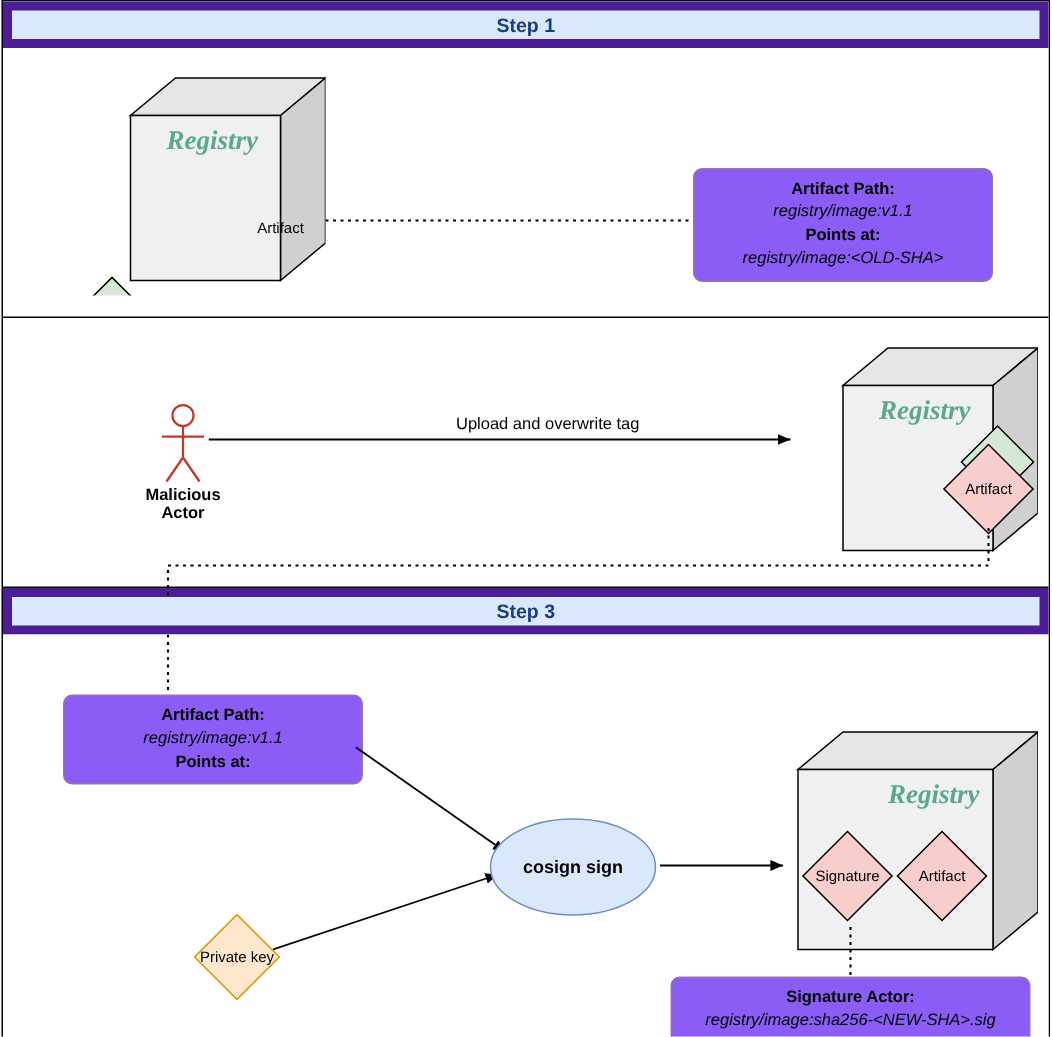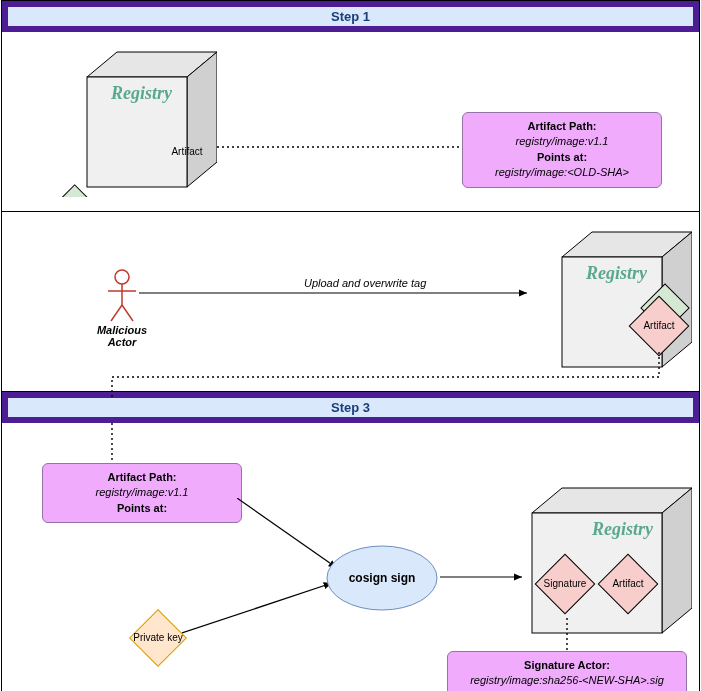--- a/index.html
+++ b/index.html
@@ -12,28 +12,28 @@
 .step3-body { height: 280px; border-bottom: none; }
 
 
 .cube { position: absolute; }
 .cube svg { display: block; }
 .cube-label { font-family: Georgia, serif; font-size: 18px; font-weight: bold; fill: #5aa88e; font-style: italic; }
 .artifact-diamond { transform: rotate(45deg); stroke: #000; }
 .diamond-text { font-size: 10px; text-anchor: middle; }
 
 
-.infobox { position: absolute; background: #f0abfc; border: 1px solid #9673a6; border-radius: 6px; font-size: 11px; padding: 6px 10px; text-align: center; line-height: 1.4; }
+.infobox { position: absolute; background: #8b5cf6; border: 1px solid #9673a6; border-radius: 6px; font-size: 11px; padding: 6px 10px; text-align: center; line-height: 1.4; }
 .infobox .bold { font-weight: bold; }
 .infobox .italic { font-style: italic; }
 
 
 .actor { position: absolute; text-align: center; }
 .actor svg { display: block; margin: 0 auto; }
-.actor-label { font-size: 11px; font-weight: bold; margin-top: 2px; font-style: italic; }
+.actor-label { font-size: 11px; font-weight: bold; margin-top: 2px; }
 
 
 .edge-label { position: absolute; font-size: 11px; background: #fff; padding: 0 2px; }
 
 
 .ellipse { position: absolute; text-align: right; }
 .ellipse svg { display: block; }
 .ellipse-text { font-size: 12px; font-weight: bold; text-anchor: middle; }
 
 
@@ -93,21 +93,21 @@
     </div>
 
     <svg class="line" style="left:137px; top:75px;" width="395" height="14">
       <defs>
           <marker id="arr1" markerWidth="8" markerHeight="8" refX="7" refY="3" orient="auto">
         <path d="M0,0 L7,3 L0,6 Z" fill="#000"></path>
           </marker>
         </defs>
       <line x1="0" y1="6" x2="388" y2="6" stroke="#000" stroke-width="1.2" marker-end="url(#arr1)"></line>
     </svg>
-    <div class="edge-label" style="left:300px; top:65px;font-style:italic;">Upload and overwrite tag</div>
+    <div class="edge-label" style="left:300px; top:65px;">Upload and overwrite tag</div>
 
     <div class="cube" style="left:530px; top:15px;">
       <svg width="160" height="150">
         <polygon points="30,30 130,30 160,5 60,5" fill="#e6e6e6" stroke="#000"></polygon>
         <polygon points="130,30 160,5 160,115 130,140" fill="#d0d0d0" stroke="#000"></polygon>
         <rect x="30" y="30" width="100" height="110" fill="#f0f0f0" stroke="#000"></rect>
         <text x="54" y="52" class="cube-label">Registry</text>
 
         <rect x="116" y="64" width="34" height="34" fill="#d5e8d4" stroke="#000" transform="rotate(45 133 81)"></rect>
 

